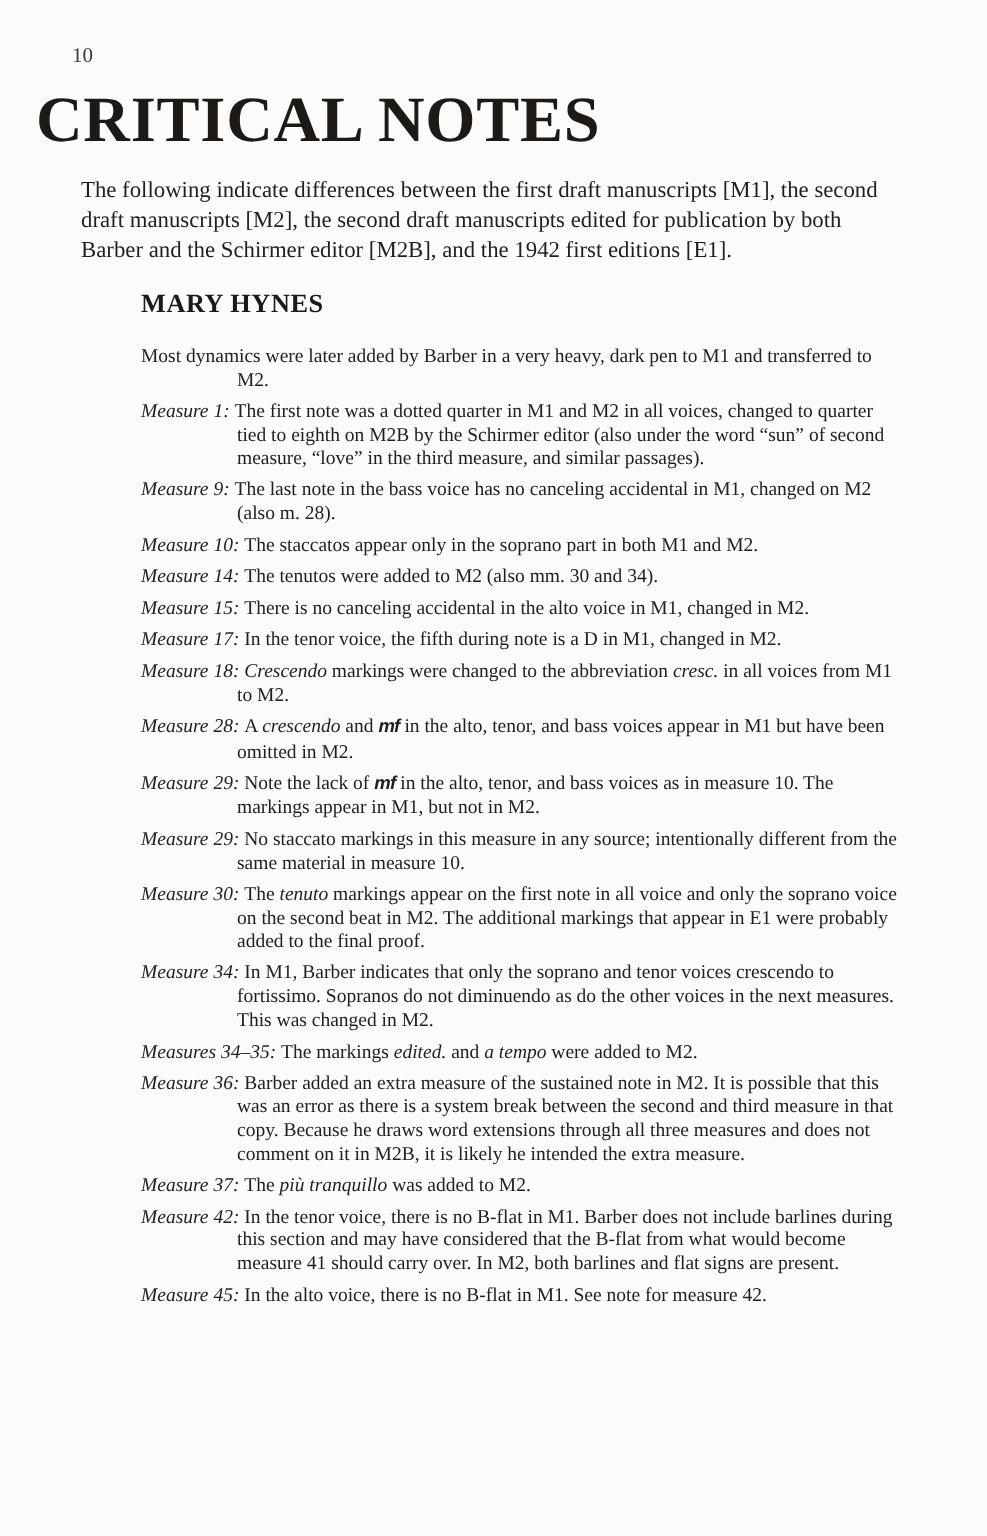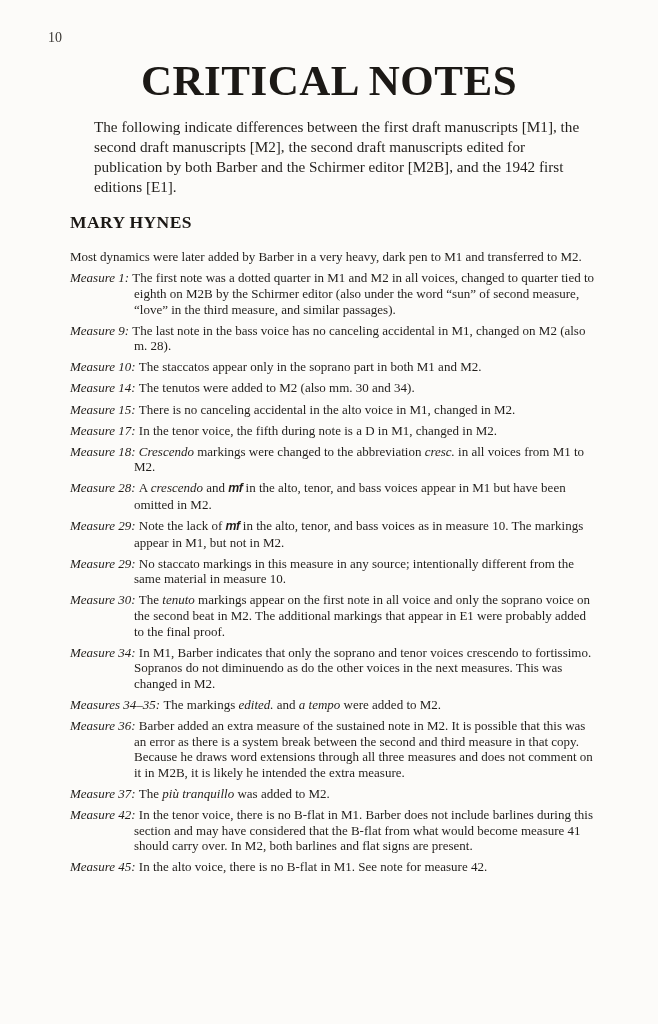--- a/index.html
+++ b/index.html
@@ -10,40 +10,40 @@
   }
   .page {
     position: relative;
     width: 658px;
     height: 1024px;
     margin: 0 auto;
     background: #fcfbf9;
     color: #211e1b;
     overflow: hidden;
     box-sizing: border-box;
+    padding-left: 24px;
   }
   .page-number {
     position: absolute;
     top: 30px;
     left: 48px;
     font-size: 14px;
     color: #3b3835;
   }
   .title {
     margin: 0;
     padding-top: 57px;
-    text-align: center;
     font-size: 43px;
     line-height: 1.1;
     font-weight: bold;
     letter-spacing: 0.5px;
     color: #1c1916;
   }
   .intro {
-    margin: 13px 62px 0 94px;
+    margin: 13px 62px 0 30px;
     font-size: 15.2px;
     line-height: 20px;
     text-align: left;
   }
   .section-heading {
     margin: 15px 62px 16px 70px;
     font-size: 17.5px;
     font-weight: bold;
     letter-spacing: 0.4px;
     color: #1c1916;

